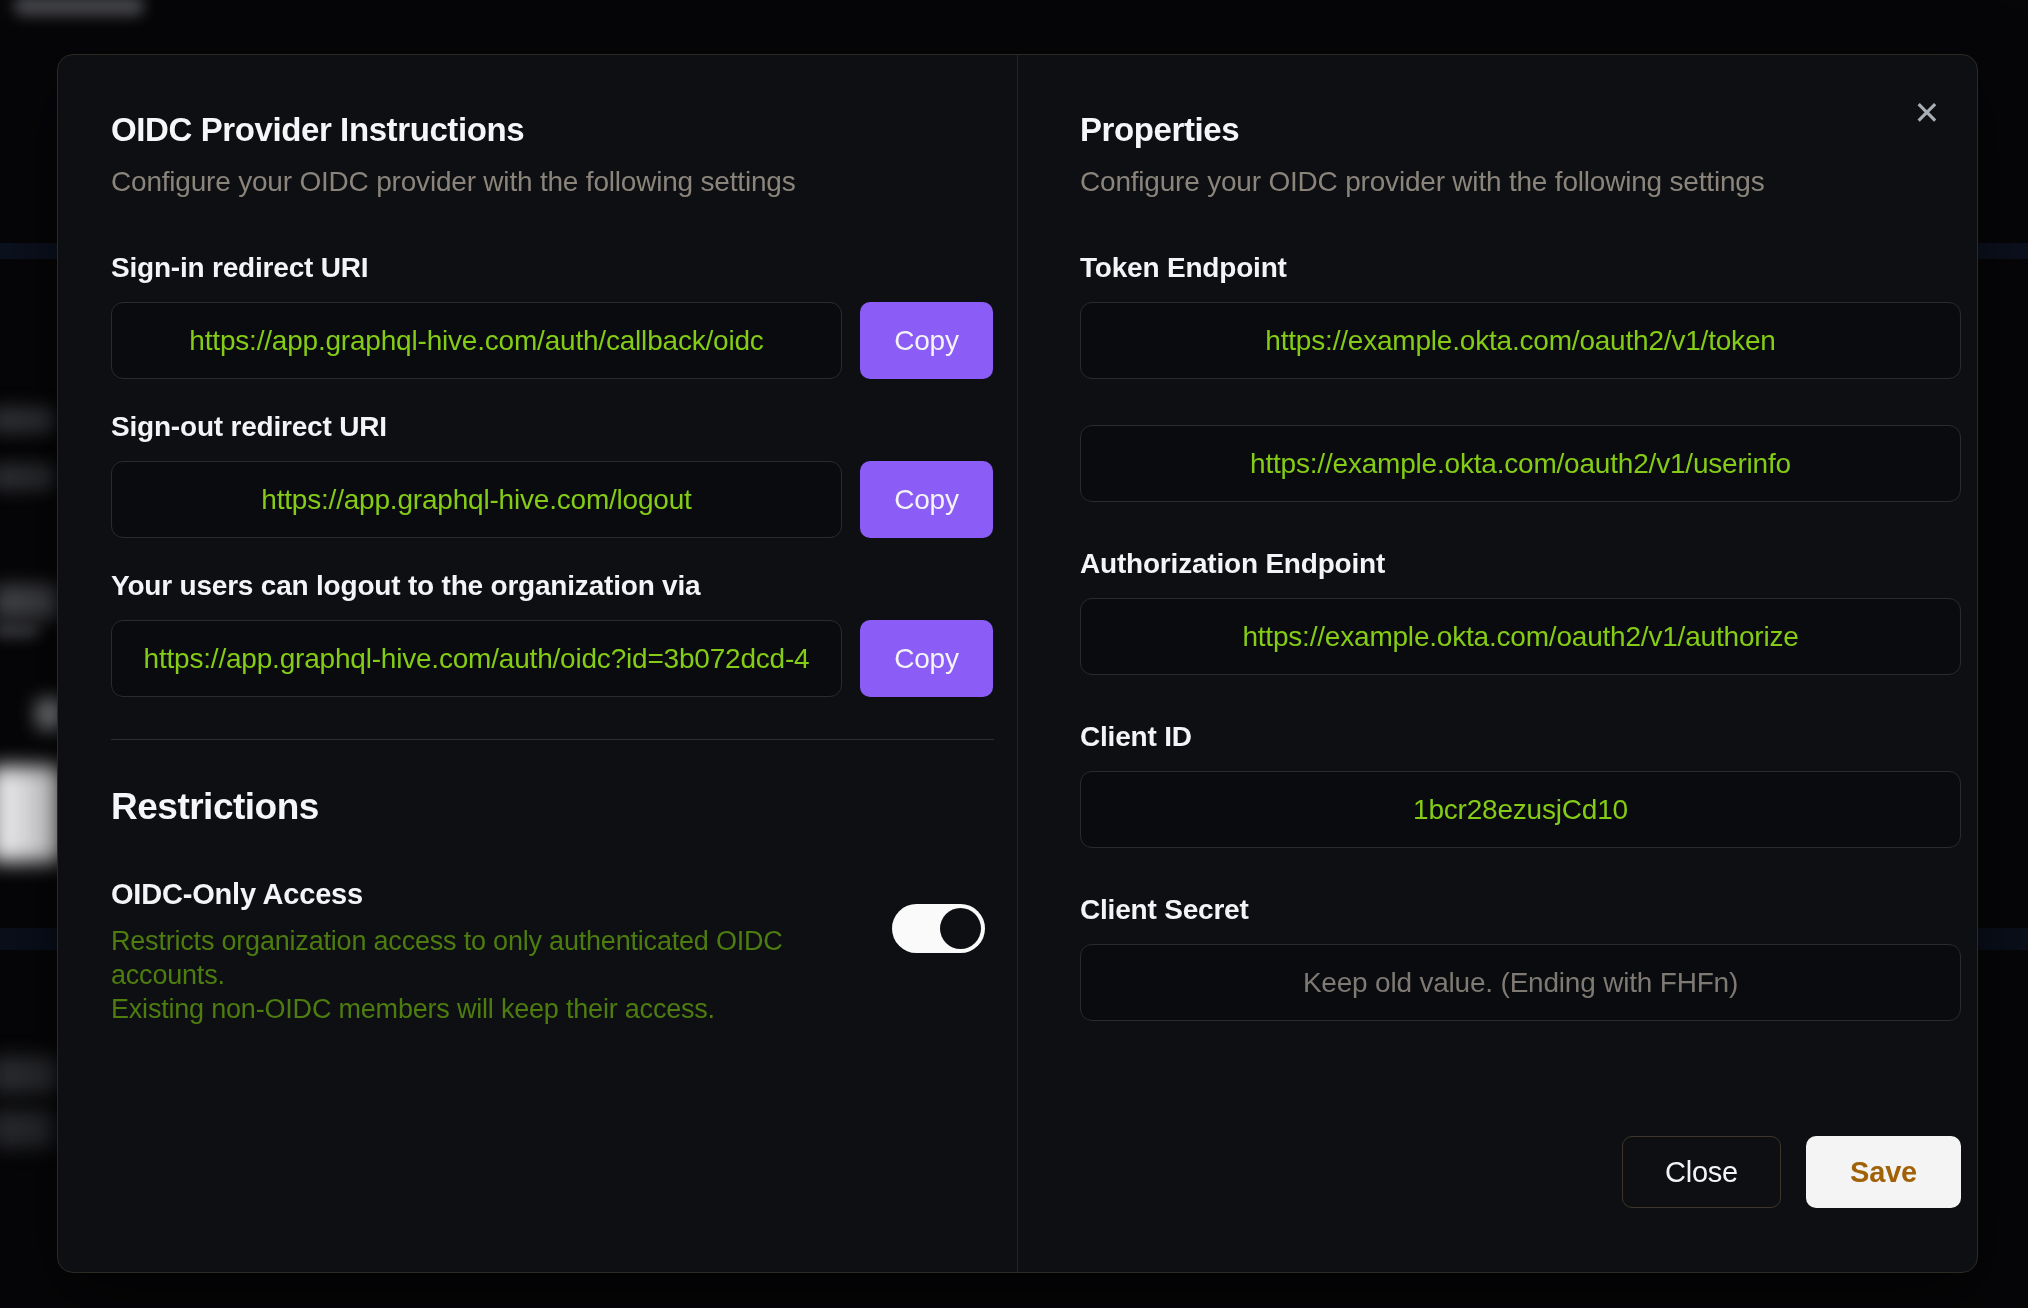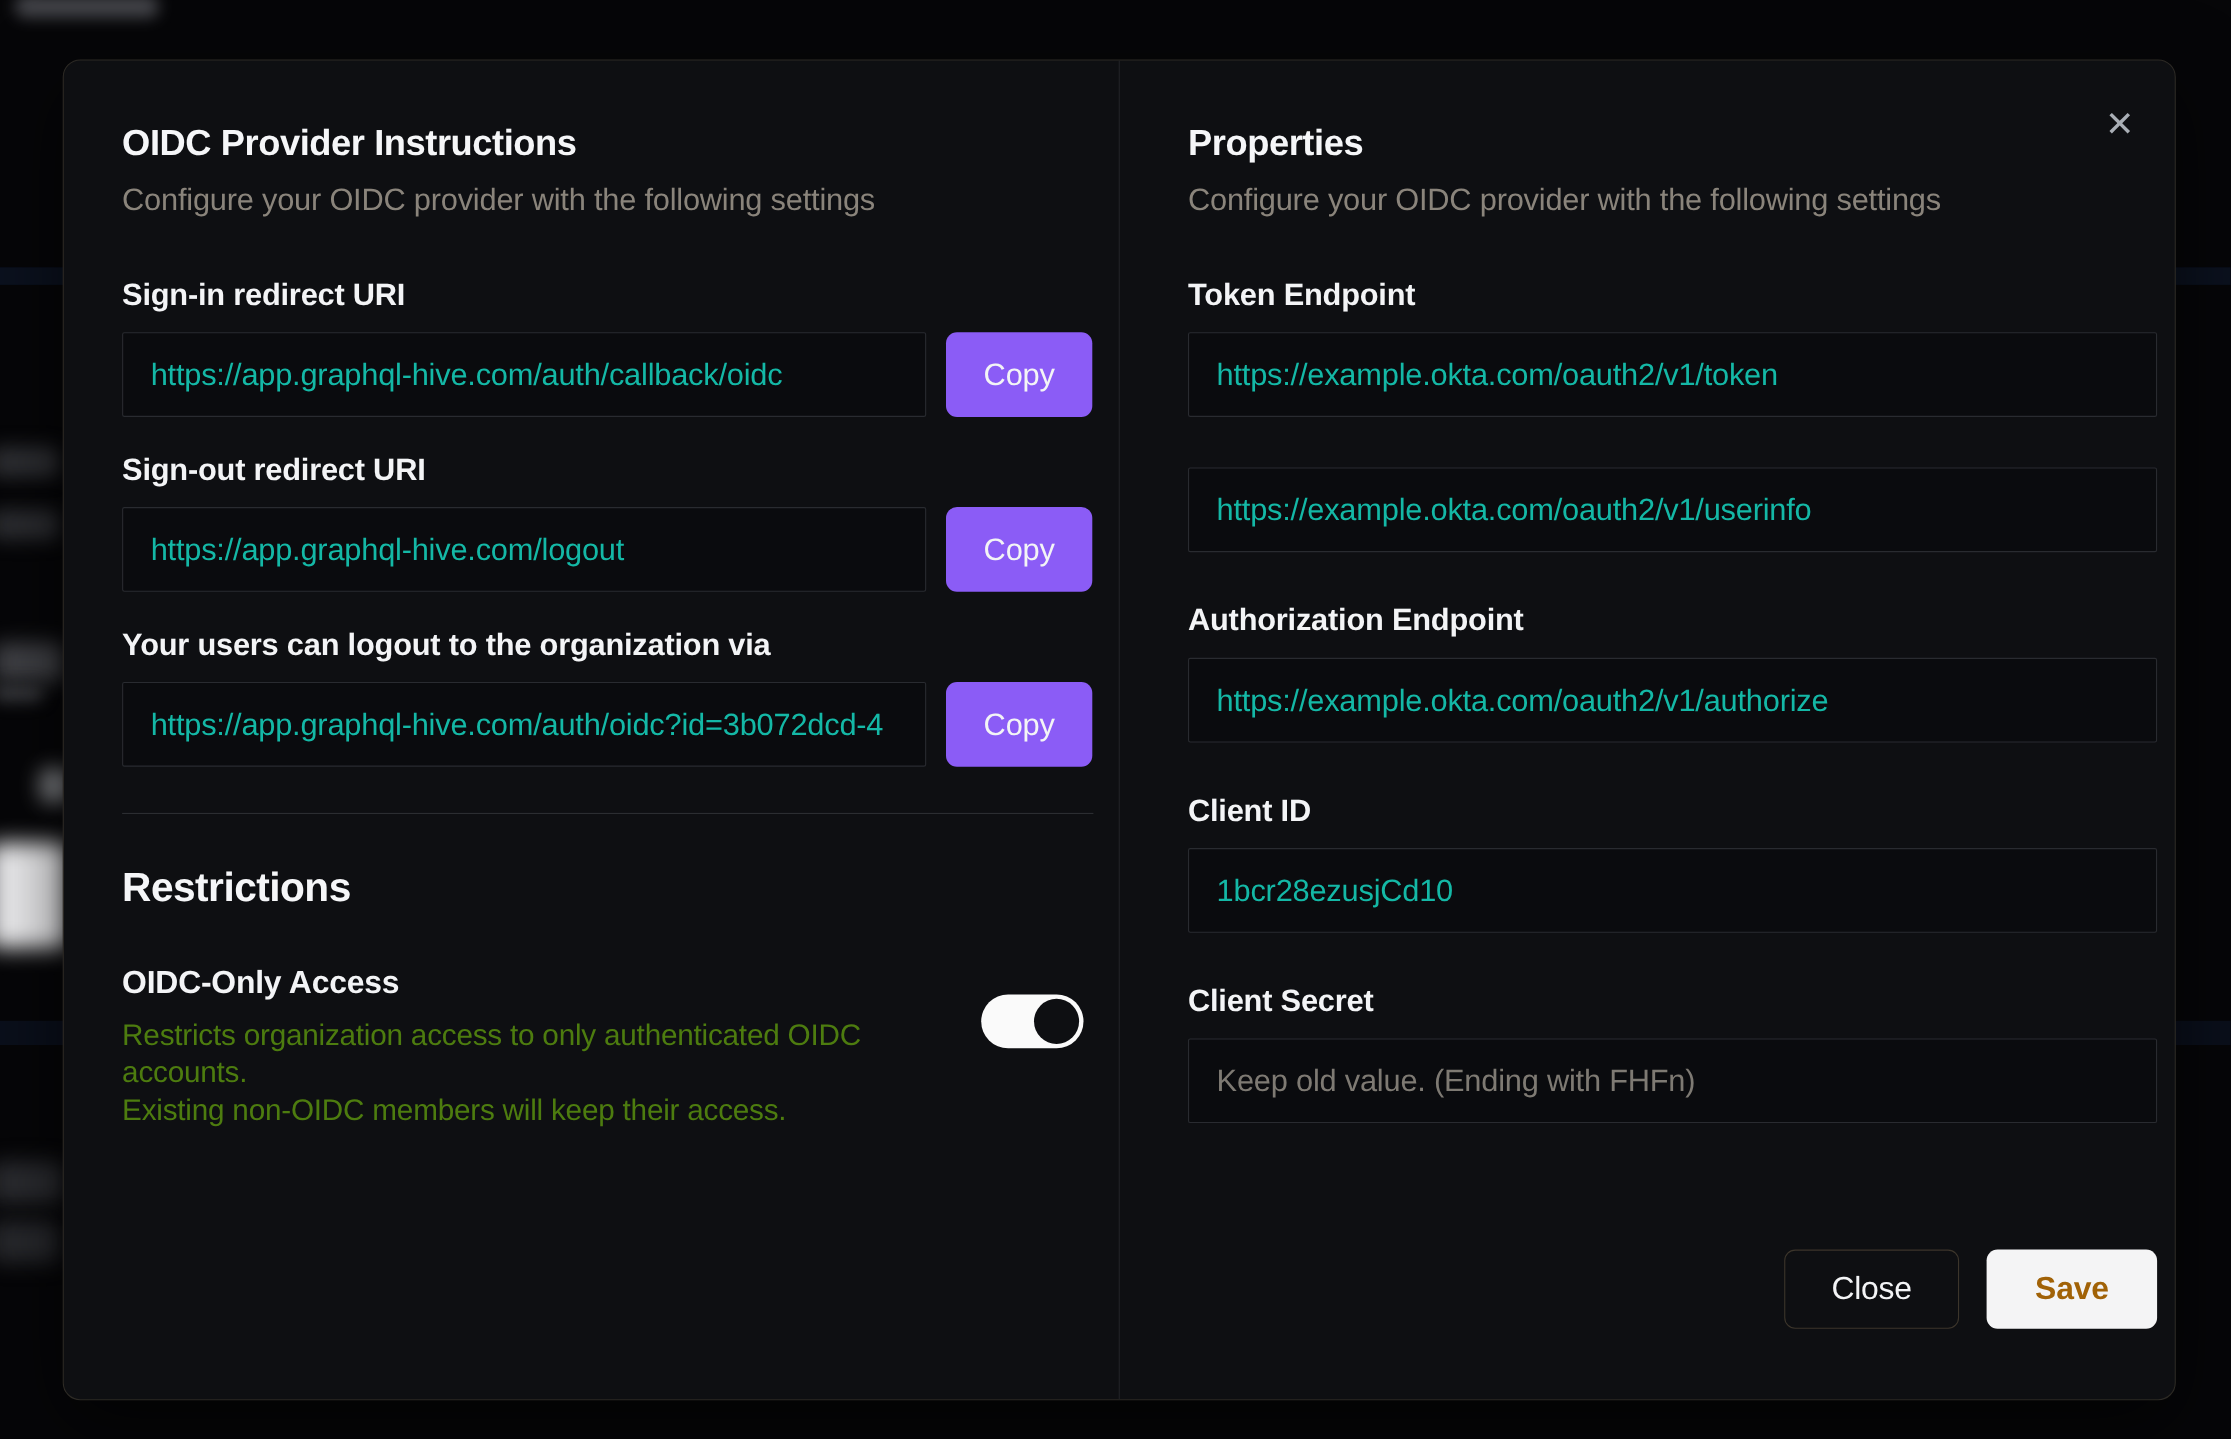--- a/index.html
+++ b/index.html
@@ -69,27 +69,27 @@
     font-size: 28px; font-weight: 700; color: #f3f4f6;
     letter-spacing: -0.2px; margin-bottom: 18px;
   }
   .input-row { display: flex; gap: 18px; margin-bottom: 32px; }
   .col-right .field { margin-bottom: 46px; }
 
   input.text {
     flex: 1; width: 100%; height: 77px;
     background: #0a0b0e;
     border: 1px solid #292b30;
-    border-radius: 2px;
+    border-radius: 12px;
     padding: 0 25px;
-    font-size: 28px; color: #14b8a6;
+    font-size: 28px; color: #84cc16;
     font-family: inherit;
     letter-spacing: -0.2px;
     outline: none;
-    text-overflow: clip; white-space: nowrap; overflow: hidden;
+    text-overflow: clip; white-space: nowrap; overflow: hidden; text-align: center;
   }
   input.text::placeholder { color: #7e7a73; }
 
   .copy-btn {
     width: 133px; height: 77px; flex: 0 0 133px;
     background: #8b5cf6; border: none; border-radius: 10px;
     color: #f3f4f6; font-size: 28px; font-weight: 400;
     font-family: inherit; cursor: pointer; letter-spacing: -0.2px;
   }
 

